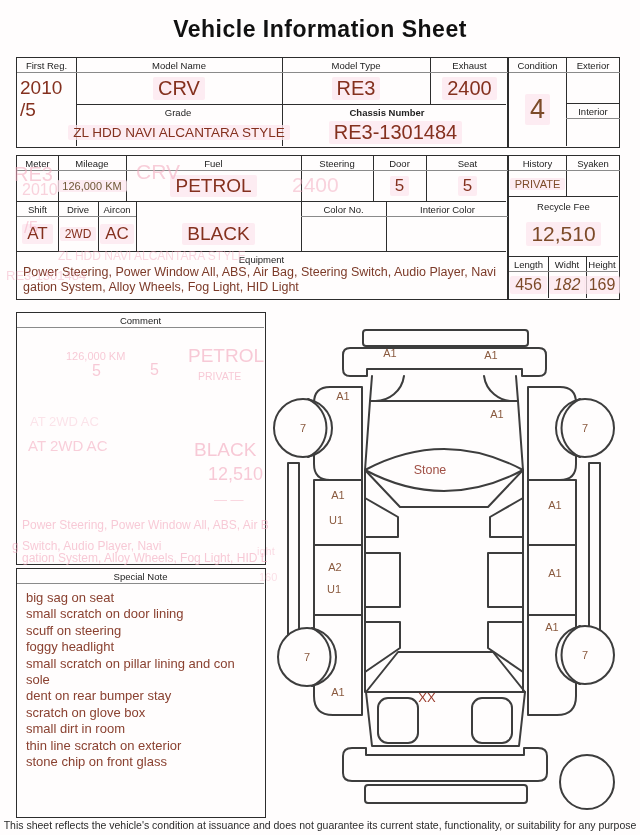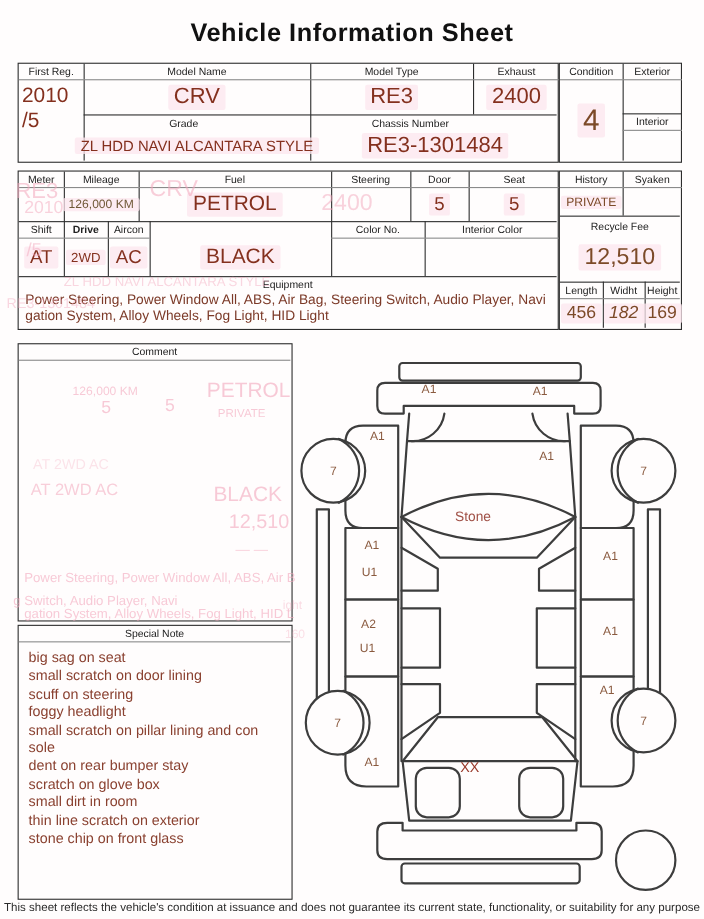--- a/index.html
+++ b/index.html
@@ -67,26 +67,26 @@
     <div class="hdr" style="left:265px; top:0; width:148px;">Model Type</div>
     <div class="val red" style="left:265px; top:15px; width:148px; height:31px; font-size:20px;">
         <span>RE3</span>
       </div>
 
     <div class="hdr" style="left:413px; top:0; width:79px;">Exhaust</div>
     <div class="val red" style="left:413px; top:15px; width:79px; height:31px; font-size:20px;">
         <span>2400</span>
       </div>
 
-    <div class="hdr noline" style="left:47px; top:47px; width:206px;">Grade</div>
+    <div class="hdr noline" style="left:58px; top:47px; width:206px;">Grade</div>
     <div class="val red" style="left:59px; top:61px; width:206px; height:27px; font-size:13.5px;">
         <span>ZL HDD NAVI ALCANTARA STYLE</span>
       </div>
 
-    <div class="hdr noline" style="left:265px; top:47px; width:182px;">Chassis Number</div>
+    <div class="hdr noline" style="left:279px; top:47px; width:182px;font-weight:bold;">Chassis Number</div>
     <div class="val red" style="left:265px; top:61px; width:227px; height:27px; font-size:20px;">
         <span>RE3-1301484</span>
       </div>
   </div>
 
   <div class="box" style="left:508px; top:57px; width:112px; height:91px;">
     <div class="vl" style="left:57px; top:0; height:88px;"></div>
     <div class="hdr" style="left:0; top:0; width:57px;">Condition</div>
     <div class="val mid" style="left:0; top:15px; width:57px; height:73px; font-size:27px;">
         <span>4</span>
@@ -126,21 +126,21 @@
     <div class="vl" style="left:41px;  top:45px; height:50px;"></div>
     <div class="vl" style="left:81px;  top:45px; height:50px;"></div>
     <div class="vl" style="left:119px; top:45px; height:50px;"></div>
     <div class="vl" style="left:369px; top:45px; height:50px;"></div>
     <div class="hline" style="left:0; top:95px; width:489px;"></div>
 
     <div class="hdr" style="left:0; top:46px; width:41px;text-align:center;">Shift</div>
     <div class="val red" style="left:0; top:61px; width:41px; height:34px; font-size:17px;">
         <span>AT</span>
       </div>
-    <div class="hdr" style="left:41px; top:46px; width:40px;font-weight:bold;">Drive</div>
+    <div class="hdr" style="left:41px; top:46px; width:40px;">Drive</div>
     <div class="val red" style="left:41px; top:61px; width:40px; height:34px; font-size:12px;">
         <span>2WD</span>
       </div>
     <div class="hdr" style="left:81px; top:46px; width:38px;">Aircon</div>
     <div class="val red" style="left:81px; top:61px; width:38px; height:34px; font-size:17px;text-align:right;">
         <span>AC</span>
       </div>
     <div class="val red" style="left:119px; top:61px; width:165px; height:34px; font-size:19px;">
         <span>BLACK</span>
       </div>

